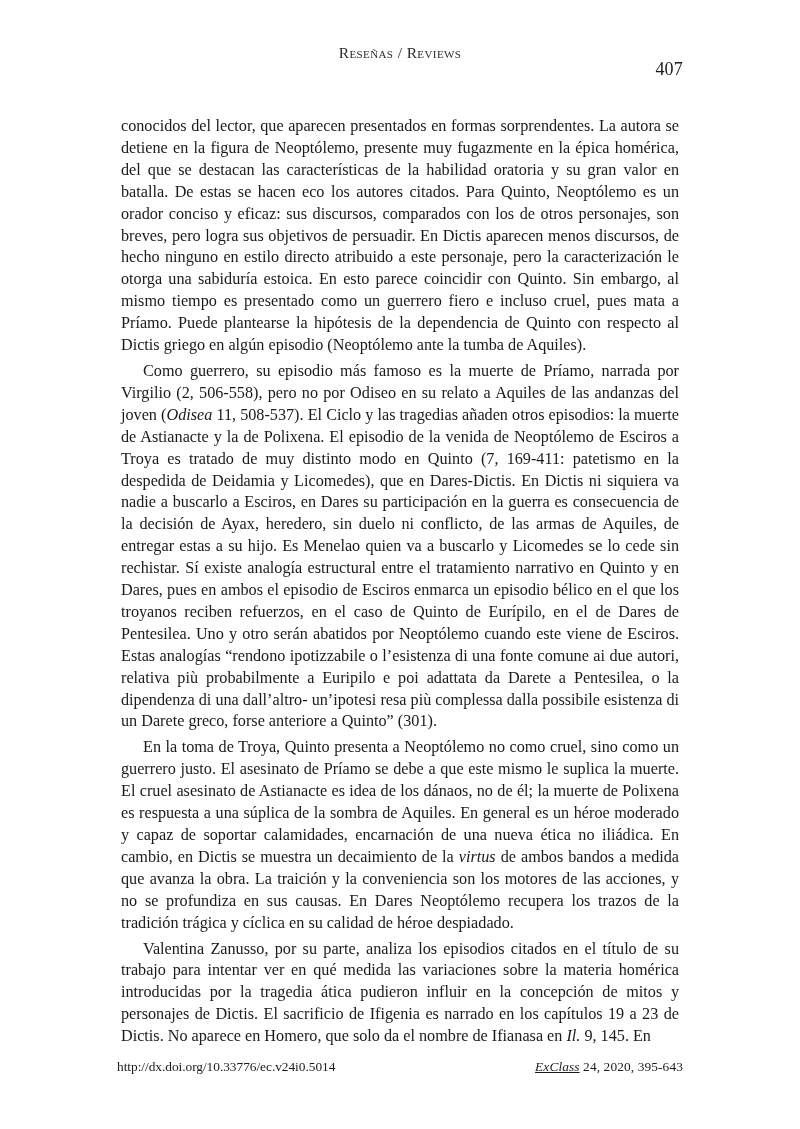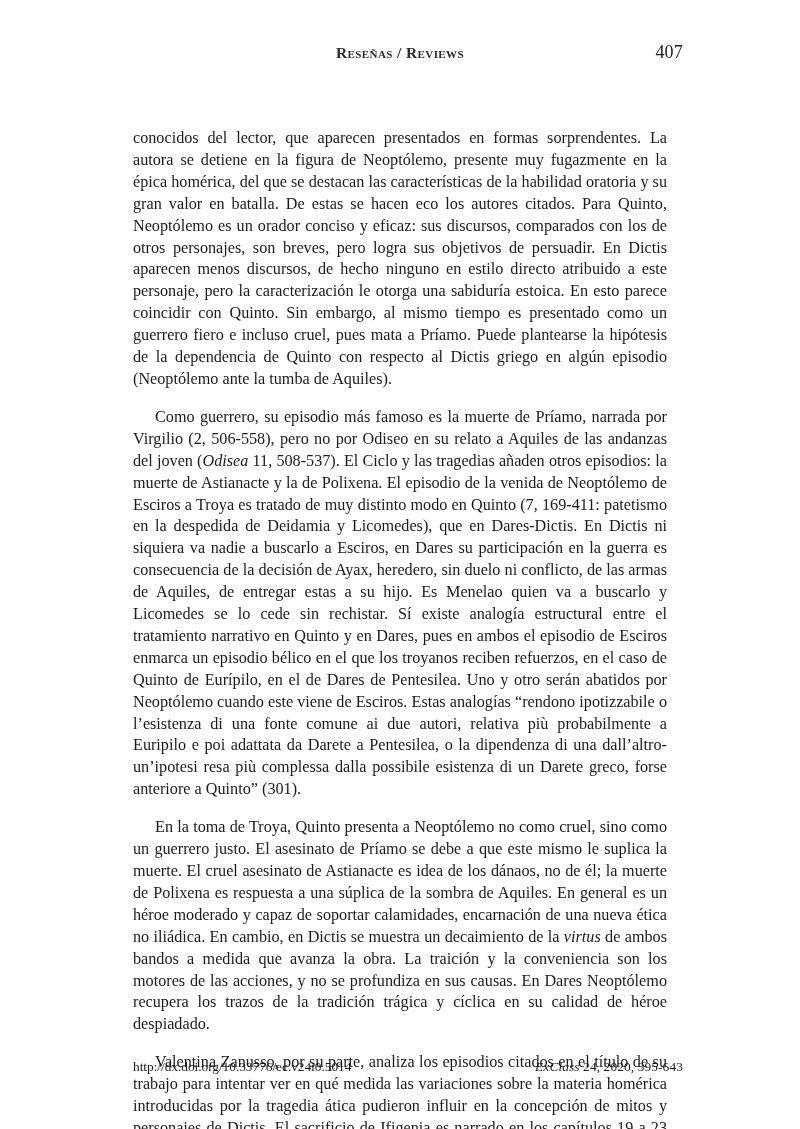--- a/index.html
+++ b/index.html
@@ -33,40 +33,39 @@
     display: flex;
     align-items: baseline;
     justify-content: center;
   }
   .running-head-title {
     font-variant: small-caps;
     font-size: 15.5px;
     letter-spacing: 0.4px;
     color: #2b2b2b;
     white-space: nowrap;
-    font-weight: bold;
   }
   .folio {
     position: absolute;
-    top: 42px;
+    top: 59px;
     right: 117px;
     font-size: 18px;
     color: #1a1a1a;
     letter-spacing: 0.2px;
   }
 
   
   .text-block {
     position: absolute;
     top: 112px;
     left: 117px;
     width: 566px;
   }
   .para {
-    margin: 16px;
+    margin: 4px;
     font-size: 16.2px;
     line-height: 21.9px;
     text-align: justify;
     text-justify: inter-word;
     hyphens: manual;
     color: #1a1a1a;
   }
   .para + .para {
     text-indent: 22px;
   }
@@ -84,28 +83,28 @@
     align-items: baseline;
     justify-content: space-between;
     font-size: 13.4px;
     color: #1a1a1a;
   }
   .footer-doi {
     letter-spacing: -0.05px;
     white-space: nowrap;
     text-decoration: none;
     color: #1a1a1a;
-    margin-left: 16px;
   }
   .footer-cite {
     white-space: nowrap;
     letter-spacing: 0.1px;
   }
   .footer-cite .journal {
     font-style: italic;
+    text-decoration: underline;
   }
 </style>
 </head>
 <body>
 
 <div class="page">
 
   <div class="running-head">
     <span class="running-head-title">Reseñas / Reviews</span>
   </div>

